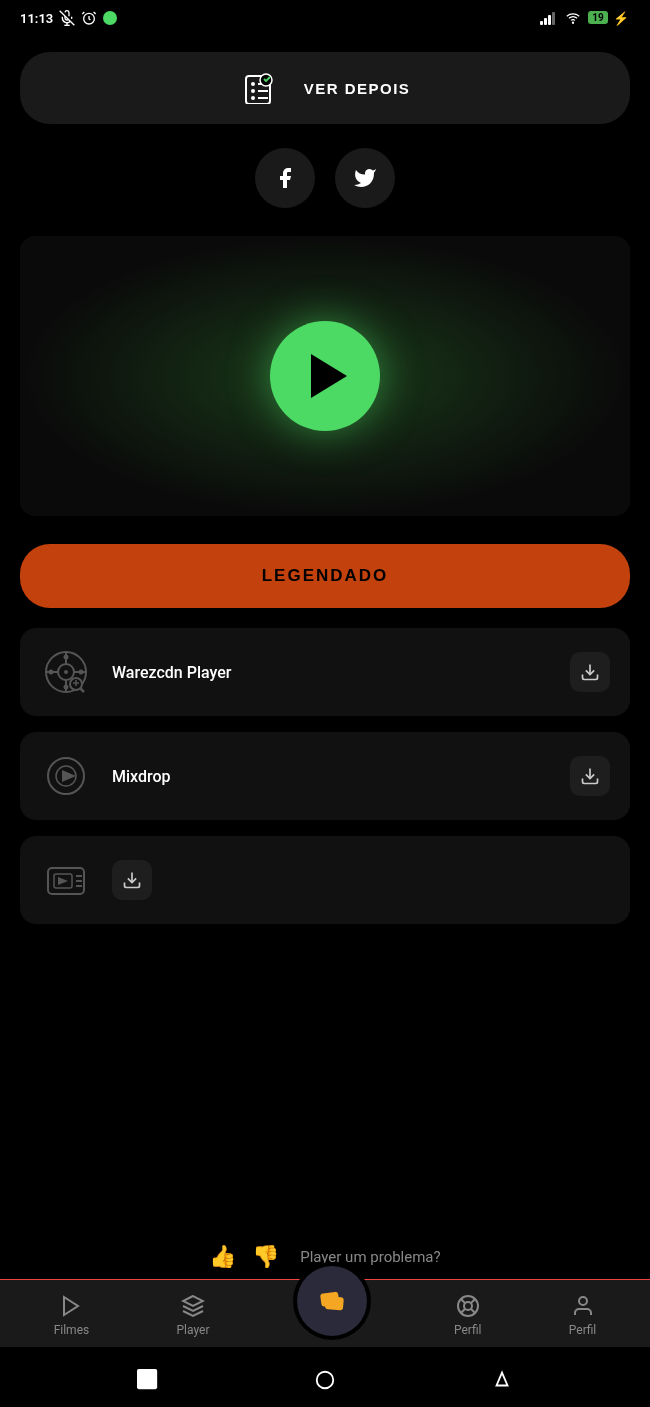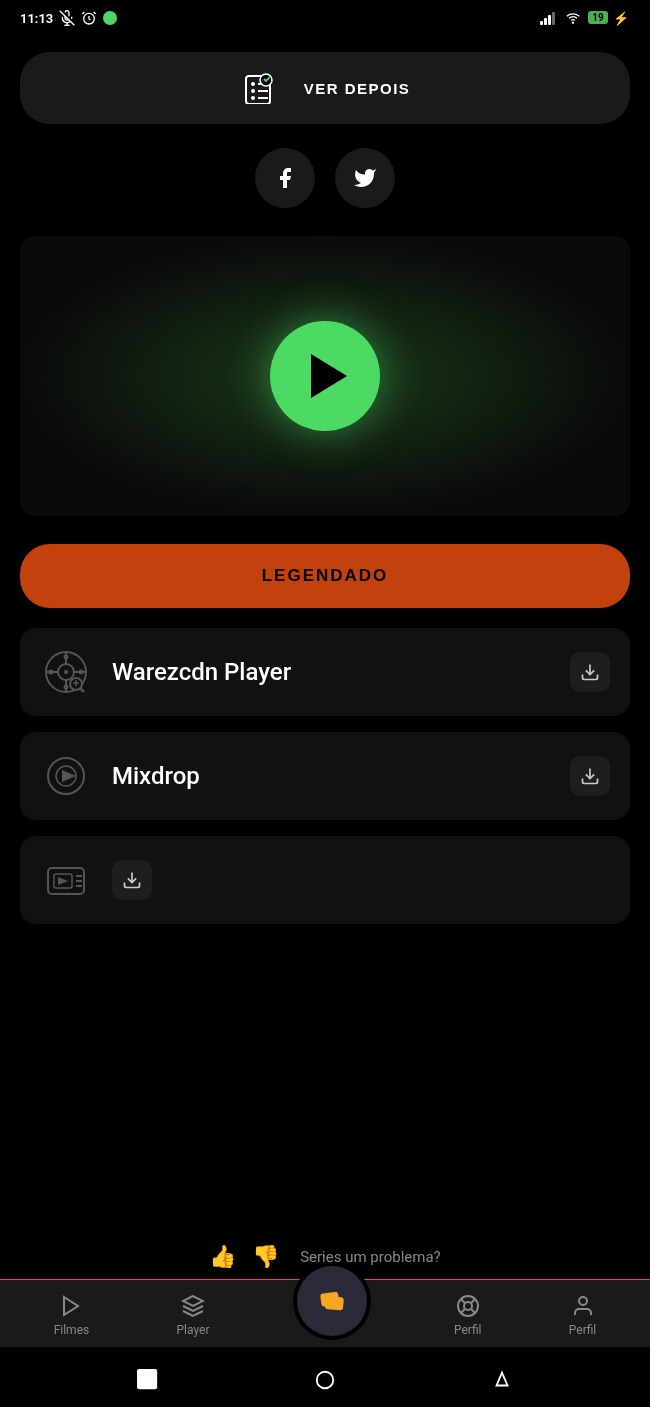--- a/index.html
+++ b/index.html
@@ -165,21 +165,21 @@
       width: 52px;
       height: 52px;
       display: flex;
       align-items: center;
       justify-content: center;
       margin-right: 20px;
     }
 
     .player-name {
       flex: 1;
-      font-size: 24px;
+      font-size: 16px;
       font-weight: 500;
       color: #fff;
     }
 
     .download-btn {
       width: 40px;
       height: 40px;
       background: #1e1e1e;
       border: none;
       border-radius: 10px;
@@ -445,21 +445,21 @@
     </button>
   </div>
 
 </div>
 
 <div class="problem-area">
   <div class="problem-thumbs">
     <span>👍</span>
     <span>👎</span>
   </div>
-  <span class="problem-text">Series um problema?</span>
+  <span class="problem-text">Player um problema?</span>
 </div>
 
 <div class="bottom-nav">
   <div class="nav-item">
     <svg width="24" height="24" viewBox="0 0 24 24" fill="none" stroke="#888" stroke-width="2">
       <polygon points="5 3 19 12 5 21 5 3"></polygon>
     </svg>
     <span class="nav-label">Filmes</span>
   </div>
 

